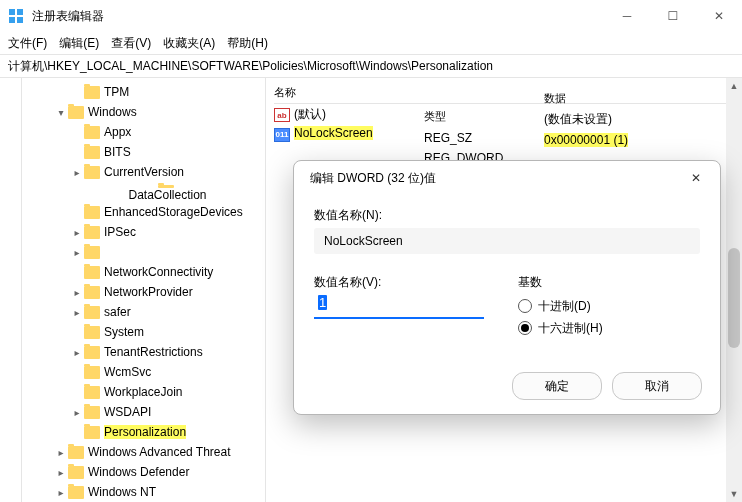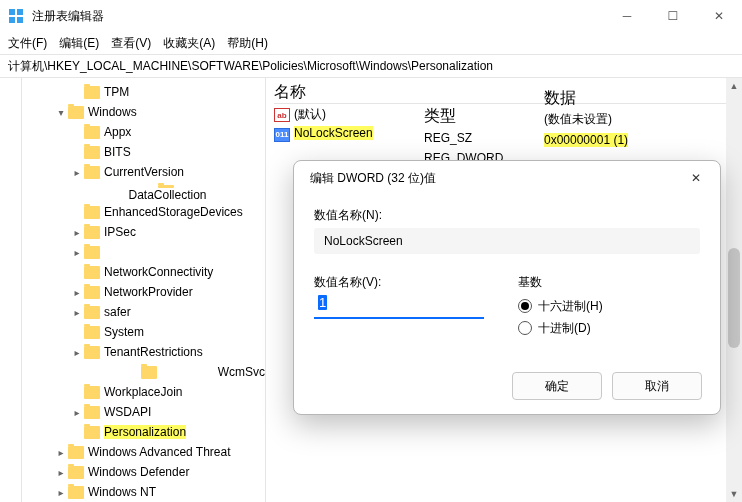--- a/index.html
+++ b/index.html
@@ -15,21 +15,21 @@
   .content { display: flex; height: calc(502px - 32px - 22px - 24px); position: relative; }
   .gutter { width: 22px; border-right: 1px solid #e5e5e5; }
   .treepane { width: 244px; overflow: hidden; border-right: 1px solid #e5e5e5; padding-top: 4px; background: #fff; }
   .tree-row { display: flex; align-items: center; height: 20px; white-space: nowrap; }
   .tw { width: 14px; height: 14px; display: inline-flex; align-items: center; justify-content: center; color: #666; font-size: 10px; }
   .folder { width: 16px; height: 13px; background: #ffd768; border-radius: 1px; margin-right: 4px; position: relative; }
   .folder::before { content: ""; position: absolute; top: -2px; left: 0; width: 6px; height: 2px; background: #ffd768; border-radius: 1px 1px 0 0; }
   .tree-label { font-size: 12px; }
   .hl { background: #fffc60; }
   .listpane { flex: 1; padding: 4px 8px; }
-  .list-header { display: flex; font-size: 16px; color: #000; border-bottom: 1px solid #e5e5e5; height: 22px; align-items: center; }
+  .list-header { display: flex; font-size: 11px; color: #000; border-bottom: 1px solid #e5e5e5; height: 22px; align-items: center; }
   .col-name { width: 150px; }
   .col-type { width: 120px; margin-top: 47px; }
   .col-data { flex: 1; margin-top: 11px; }
   .list-row { display: flex; align-items: center; height: 20px; }
   .valico { width: 16px; height: 14px; margin-right: 4px; display: inline-flex; align-items: center; justify-content: center; font-size: 8px; font-weight: bold; border-radius: 0; }
   .valico.str { background: #fff; border: 1px solid #c33; color: #c33; }
   .valico.dw  { background: #4a8cff; color: #fff; border: 1px solid #2a6cdd; }
   .vscroll { position: absolute; right: 0; top: 0; width: 16px; bottom: 0; background: #f0f0f0; }
   .vscroll .thumb { position: absolute; left: 2px; right: 2px; top: 170px; height: 100px; background: #c8c8c8; border-radius: 6px; }
   .vscroll .arr { position: absolute; left: 0; right: 0; height: 16px; display: flex; align-items: center; justify-content: center; color: #666; font-size: 9px; }
@@ -44,21 +44,21 @@
   .dlg-field { height: 26px; background: #f5f5f5; border-radius: 3px; display: flex; align-items: center; padding: 0 10px; font-size: 12px; }
   .dlg-row { display: flex; gap: 24px; margin-top: 12px; }
   .dlg-left { width: 180px; }
   .dlg-input { width: 170px; height: 24px; border: none; border-bottom: 2px solid #0a6cff; font-size: 13px; background: transparent; padding: 0 4px; }
   .dlg-input .sel { background: #0a6cff; color: #fff; padding: 0 1px; border-radius: 1px; }
   .dlg-right { flex: 1; }
   .radio-row { display: flex; align-items: center; font-size: 12px; height: 22px; gap: 6px; }
   .radio { width: 14px; height: 14px; border: 1px solid #555; border-radius: 50%; display: inline-flex; align-items: center; justify-content: center; }
   .radio.checked::after { content: ""; width: 8px; height: 8px; background: #000; border-radius: 50%; }
   .dlg-buttons { position: absolute; right: 18px; bottom: 14px; display: flex; gap: 10px; }
-  .dlg-btn { width: 90px; height: 28px; border: 1px solid #c8c8c8; border-radius: 4px; background: #fbfbfb; display: flex; align-items: center; justify-content: center; font-size: 12px; }
+  .dlg-btn { width: 90px; height: 28px; border: 1px solid #c8c8c8; border-radius: 12px; background: #fbfbfb; display: flex; align-items: center; justify-content: center; font-size: 12px; }
 
   .watermark { position: absolute; left: 360px; top: 220px; pointer-events: none; opacity: 0.18; }
 </style>
 </head>
 <body>
 
 <div class="titlebar">
   <span class="appicon">
     <svg viewBox="0 0 16 16" width="16" height="16">
         <rect x="1" y="1" width="6" height="6" fill="#35a0ee"></rect>
@@ -152,21 +152,21 @@
       <div class="tree-row" style="padding-left: 48px;">
         <span class="tw"></span>
         <span class="folder"></span>
         <span class="tree-label">System</span>
       </div>
       <div class="tree-row" style="padding-left: 48px;">
         <span class="tw">▸</span>
         <span class="folder"></span>
         <span class="tree-label">TenantRestrictions</span>
       </div>
-      <div class="tree-row" style="padding-left: 48px; justify-content: space-between;">
+      <div class="tree-row" style="padding-left: 48px;">
         <span class="tw"></span>
         <span class="folder"></span>
         <span class="tree-label">WcmSvc</span>
       </div>
       <div class="tree-row" style="padding-left: 48px;">
         <span class="tw"></span>
         <span class="folder"></span>
         <span class="tree-label">WorkplaceJoin</span>
       </div>
       <div class="tree-row" style="padding-left: 48px;">
@@ -240,26 +240,26 @@
     <div class="dlg-row">
       <div class="dlg-left">
         <div class="dlg-label">数值名称(V):</div>
         <div class="dlg-input">
           <span class="sel">1</span>
         </div>
       </div>
       <div class="dlg-right">
         <div class="dlg-label">基数</div>
         <div class="radio-row">
+          <span class="radio"></span>
+          <span>十进制(D)</span>
+        </div>
+        <div class="radio-row">
           <span class="radio checked"></span>
           <span>十六进制(H)</span>
-        </div>
-        <div class="radio-row">
-          <span class="radio"></span>
-          <span>十进制(D)</span>
         </div>
       </div>
     </div>
   </div>
   <div class="dlg-buttons">
     <div class="dlg-btn">确定</div>
     <div class="dlg-btn">取消</div>
   </div>
 </div>
 

